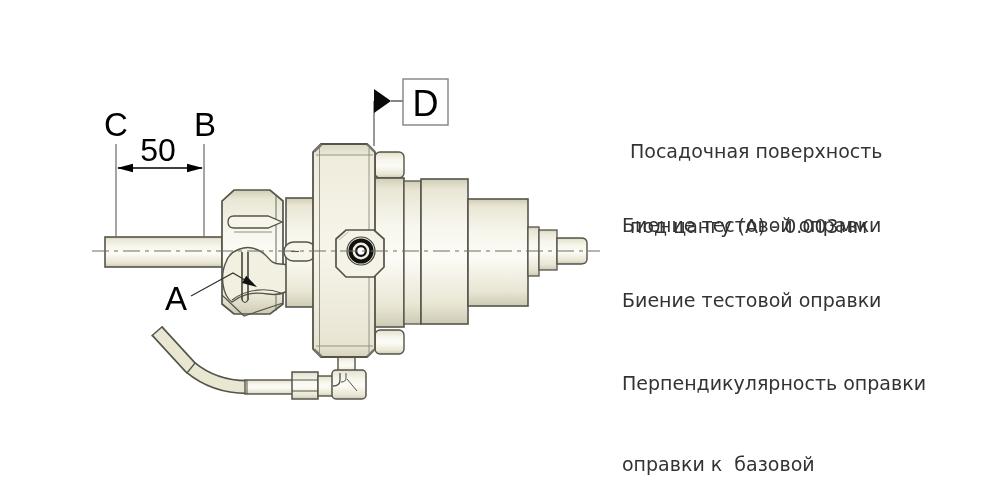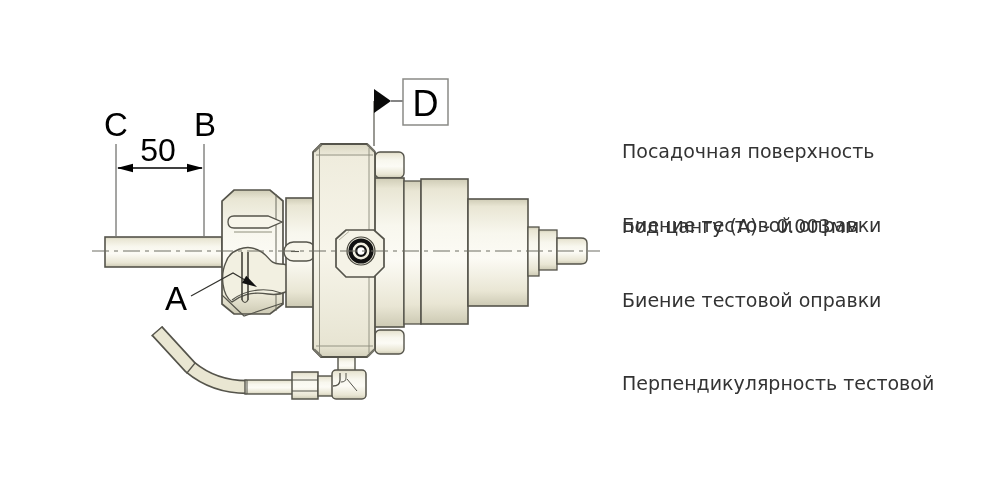--- a/index.html
+++ b/index.html
@@ -6,21 +6,21 @@
   .canvas{
     position:relative;width:1000px;height:500px;background:#ffffff;overflow:hidden;
     font-family:"DejaVu Sans",sans-serif;
   }
   svg{position:absolute;left:0;top:0;}
   .note{
     position:absolute;left:622px;color:#333;
     font:19px/25px "DejaVu Sans",sans-serif;white-space:pre;
   }
   .note div{white-space:pre;}
-  .n1{top:89px;} .n2{top:163px;} .n3{top:238px;}
+  .n1{top:89px;margin-left:8px;} .n2{top:163px;} .n3{top:238px;}
   .n4{top:316px;line-height:27px;}
   .dimtext{font-family:"Liberation Sans",sans-serif;fill:#000;}
 </style>
 </head>
 <body>
 
 <div class="canvas">
 
 <svg width="1000" height="500" viewBox="0 0 1000 500">
   <defs>
@@ -137,17 +137,18 @@
   <div>Посадочная поверхность</div>
   <div>под цангу (А) - 0.003мм</div>
 </div>
 <div class="note n2">
   <div>Биение тестовой оправки</div>
 </div>
 <div class="note n3">
   <div>Биение тестовой оправки</div>
 </div>
 <div class="note n4">
-  <div>Перпендикулярность тестовой</div>
+  <div>Перпендикулярность оправки</div>
+  <div>оправки к  базовой</div>
   
 </div>
 
 </div>
 
 </body></html>

